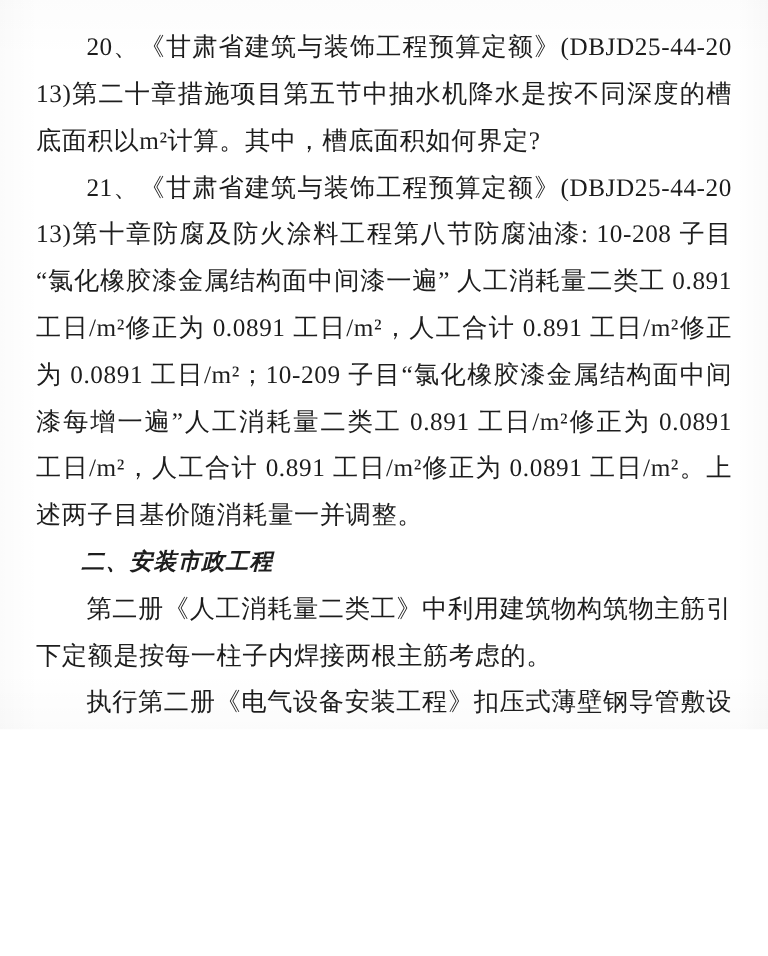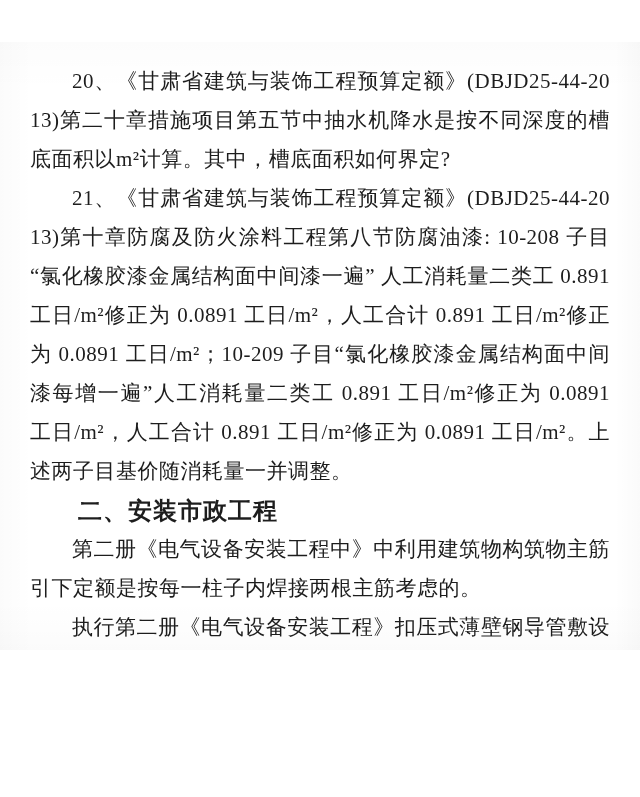--- a/index.html
+++ b/index.html
@@ -14,43 +14,43 @@
     box-sizing: border-box;
     background: #ffffff;
     
     background-image:
       linear-gradient(180deg, rgba(0,0,0,0.012) 0%, rgba(0,0,0,0) 8%, rgba(0,0,0,0) 92%, rgba(0,0,0,0.015) 100%),
       linear-gradient(90deg, rgba(0,0,0,0.015) 0%, rgba(0,0,0,0) 5%, rgba(0,0,0,0) 96%, rgba(0,0,0,0.02) 100%);
     padding: 20px 30px 0 30px;
     overflow: hidden;
     font-family: "Liberation Serif", "DejaVu Serif", serif;
     color: #1d1d1d;
-    margin-top: 42px;
   }
   .doc-body p {
     margin: 0;
     font-size: 21px;
     line-height: 39px;
     text-align: justify;
     text-justify: inter-character;
     text-indent: 2em;
     letter-spacing: 0.5px;
     word-break: break-all;
   }
   .doc-body p.section-heading {
     font-family: "Liberation Sans", "DejaVu Sans", sans-serif;
     font-weight: bold;
-    font-size: 24px;
+    font-size: 19px;
     letter-spacing: 1px;
+    font-style: italic;
   }
 </style>
 </head>
 <body>
 
 <div class="scan-page">
   <div class="doc-body">
     <p>20、《甘肃省建筑与装饰工程预算定额》(DBJD25-44-2013)第二十章措施项目第五节中抽水机降水是按不同深度的槽底面积以m²计算。其中，槽底面积如何界定?</p>
     <p>21、《甘肃省建筑与装饰工程预算定额》(DBJD25-44-2013)第十章防腐及防火涂料工程第八节防腐油漆: 10-208 子目 “氯化橡胶漆金属结构面中间漆一遍” 人工消耗量二类工 0.891 工日/m²修正为 0.0891 工日/m²，人工合计 0.891 工日/m²修正为 0.0891 工日/m²；10-209 子目“氯化橡胶漆金属结构面中间漆每增一遍”人工消耗量二类工 0.891 工日/m²修正为 0.0891 工日/m²，人工合计 0.891 工日/m²修正为 0.0891 工日/m²。上述两子目基价随消耗量一并调整。</p>
     <p class="section-heading">二、安装市政工程</p>
-    <p>第二册《电气设备安装工程中》中利用建筑物构筑物主筋引下定额是按每一柱子内焊接两根主筋考虑的。</p>
+    <p>第二册《人工消耗量二类工》中利用建筑物构筑物主筋引下定额是按每一柱子内焊接两根主筋考虑的。</p>
     <p>执行第二册《电气设备安装工程》扣压式薄壁钢导管敷设定额子目。</p>
   </div>
 </div>
 
 </body></html>

